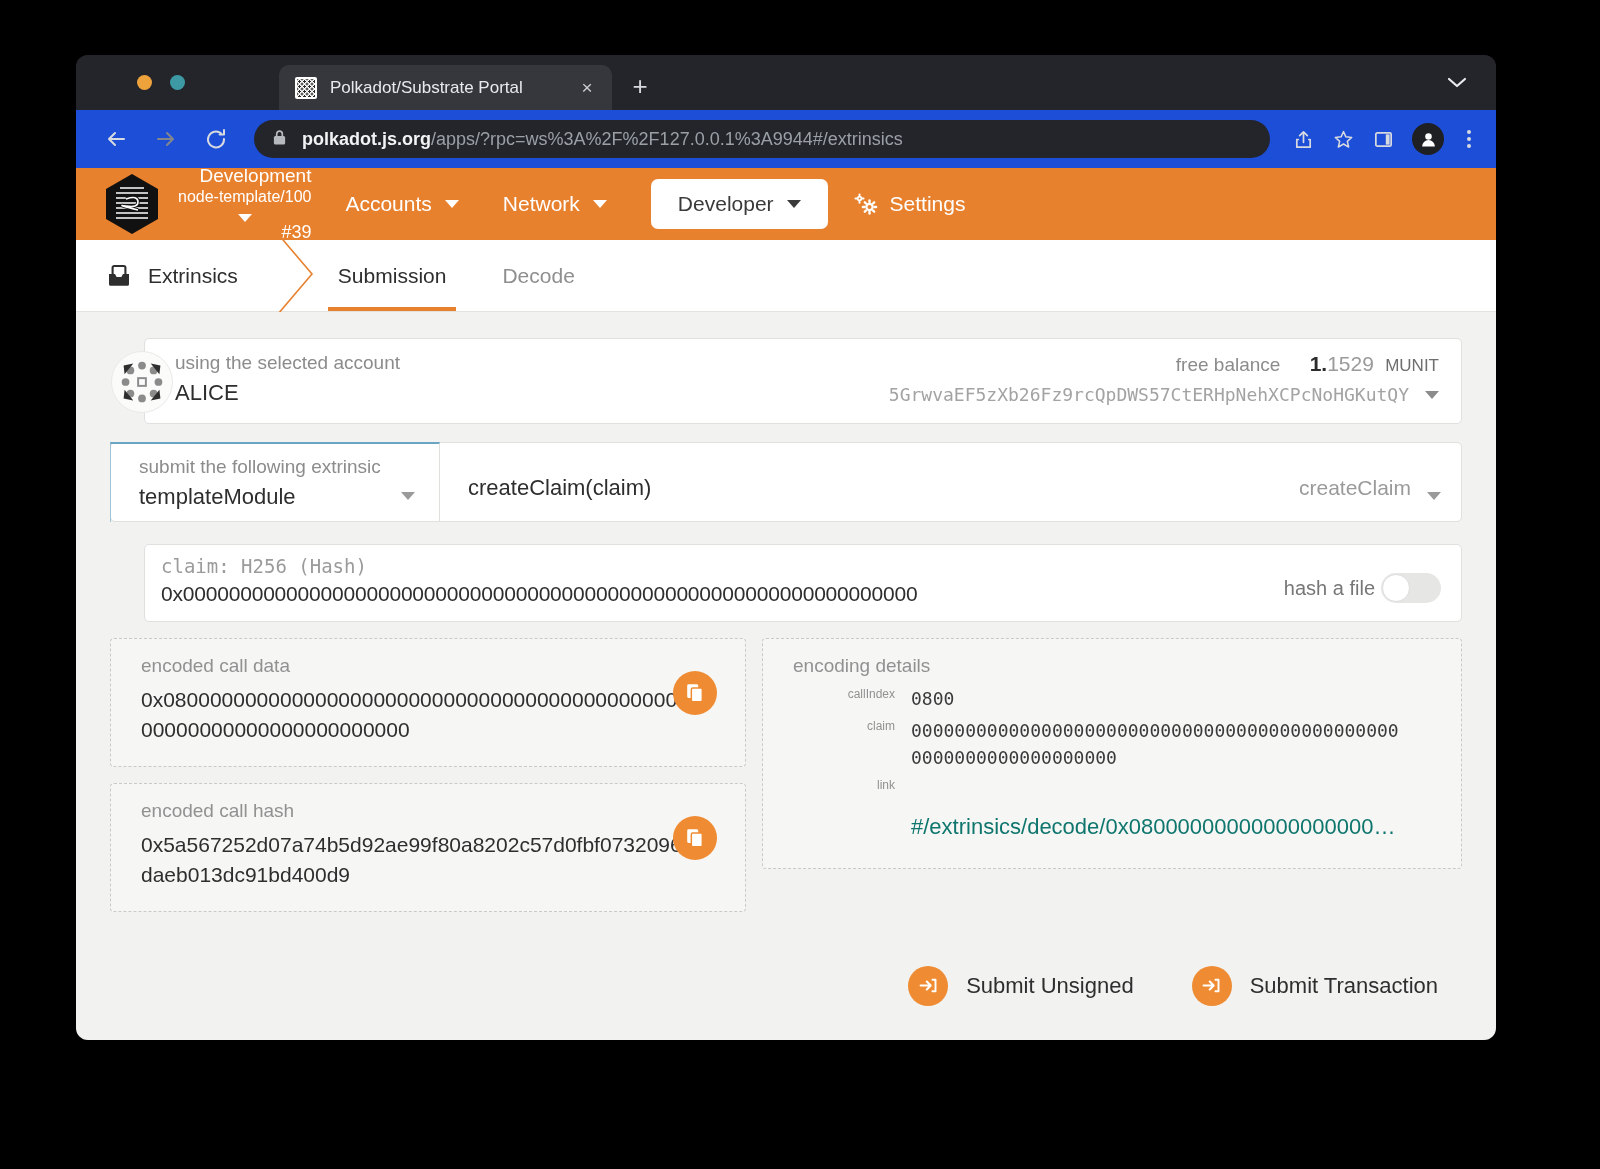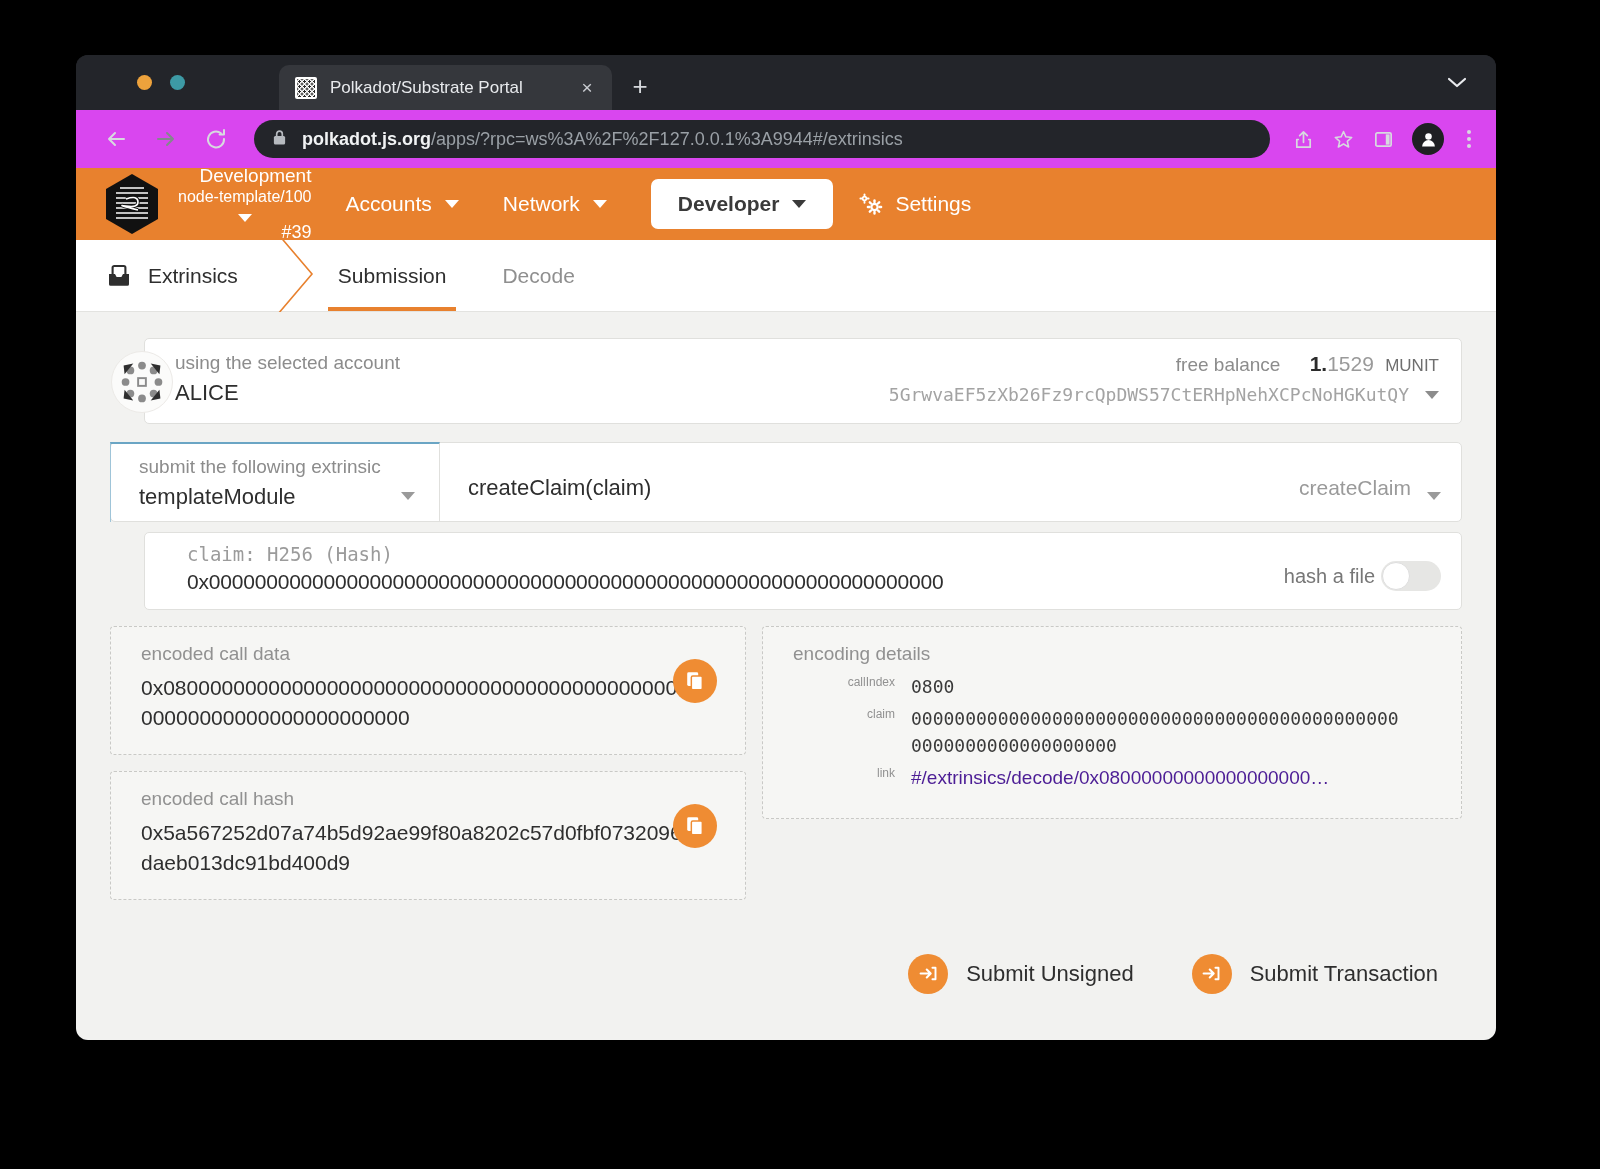--- a/index.html
+++ b/index.html
@@ -108,21 +108,21 @@
     position: absolute;
     right: 28px;
     top: 20px;
     width: 22px; height: 14px;
   }
 
   
   #url-toolbar {
     position: relative;
     height: 58px;
-    background: #d946ef;
+    background: #1d4ed8;
     display: flex;
     align-items: center;
     padding: 0 14px 0 22px;
   }
   .nav-btn {
     width: 36px; height: 36px;
     flex: 0 0 36px;
     margin-right: 14px;
     color: #d7dadf;
     display: flex;
@@ -236,21 +236,20 @@
     gap: 13px;
     margin-right: 44px;
     white-space: nowrap;
   }
   .nav-item.active {
     background: #ffffff;
     color: #3a3a3a;
     border-radius: 7px;
     padding: 13px 27px;
     margin-right: 24px;
-    font-weight: bold;
   }
   #settings-nav { gap: 12px; }
   #gear-icon { width: 26px; height: 24px; flex: 0 0 26px; }
 
   
   #sub-bar {
     height: 72px;
     background: #ffffff;
     border-bottom: 1px solid #e3e3e0;
     display: flex;
@@ -382,23 +381,23 @@
     display: flex;
     align-items: flex-end;
     gap: 16px;
     padding-bottom: 21px;
     font-size: 21px;
     color: #9a9a9a;
   }
 
   
   #claim-card {
-    margin: 10px 0 0 34px;
+    margin: 22px 0 0 34px;
     height: 78px;
-    padding: 10px 20px 0 42px;
+    padding: 10px 20px 0 16px;
     display: flex;
     justify-content: space-between;
     align-items: flex-start;
   }
   #claim-label {
     font-family: "DejaVu Sans Mono", monospace;
     font-size: 19px;
     color: #9b9b9b;
     margin-bottom: 5px;
   }
@@ -489,21 +488,21 @@
     line-height: 1.5;
   }
   .enc-val {
     font-family: "DejaVu Sans Mono", monospace;
     font-size: 18px;
     color: #3a3a3a;
     line-height: 1.5;
     word-break: break-all;
     max-width: 490px;
   }
-  .enc-val.link { color: #4c1d95; font-family: "Liberation Sans", sans-serif; font-size: 19px; }
+  .enc-val.link { color: #0f766e; font-family: "Liberation Sans", sans-serif; font-size: 22px; margin-top: 34px; }
 
   
   #submit-row {
     display: flex;
     justify-content: flex-end;
     align-items: center;
     gap: 58px;
     margin-top: 54px;
     padding-right: 24px;
   }

